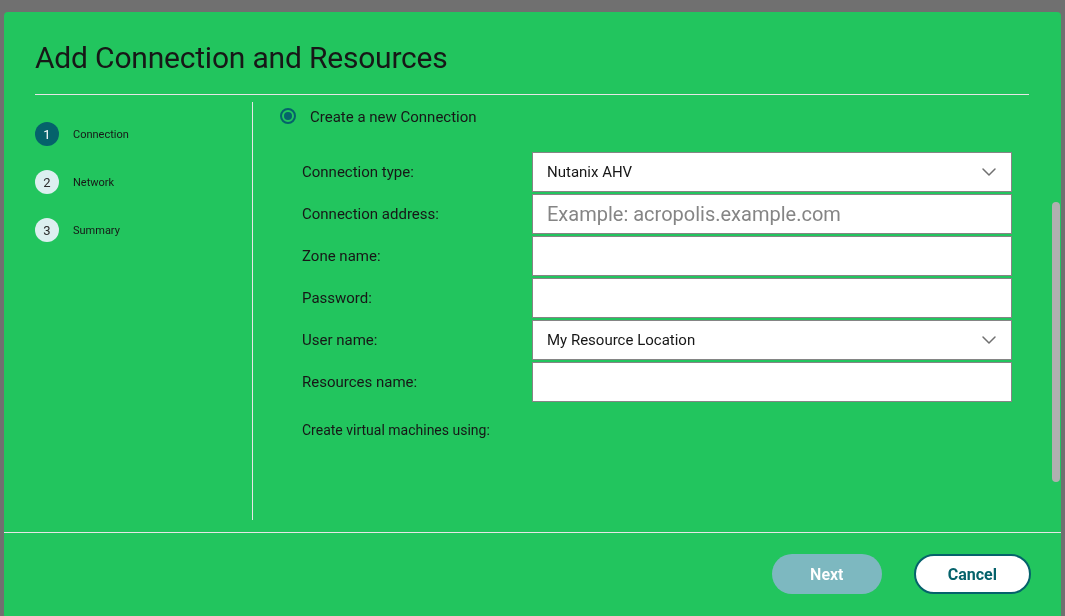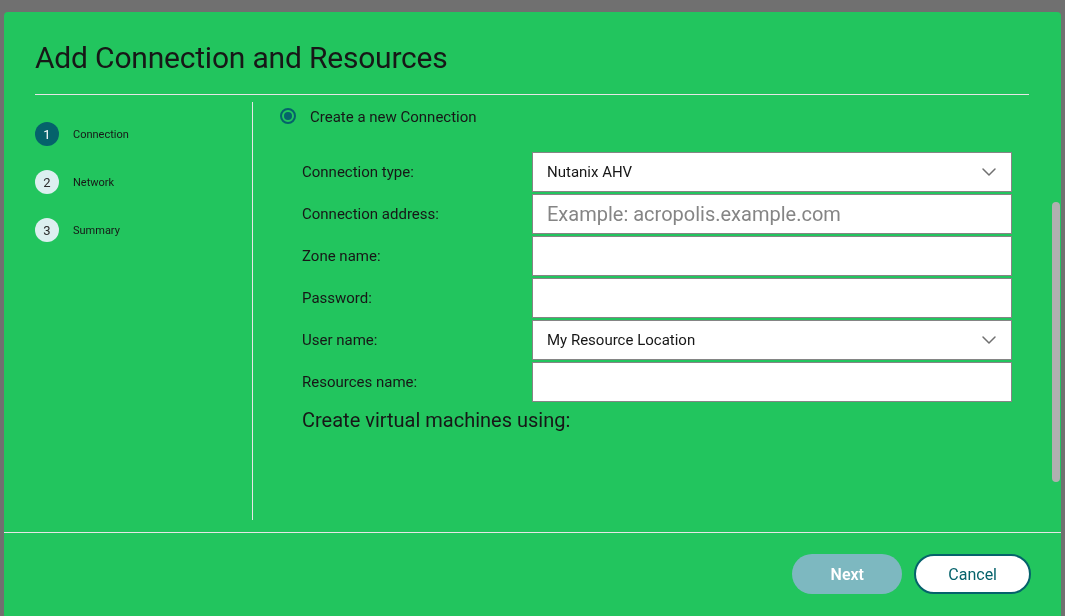--- a/index.html
+++ b/index.html
@@ -102,45 +102,45 @@
       display: flex; align-items: center;
       position: relative;
     }
     .form-control input {
       border: none; outline: none; width: 100%; height: 100%;
       font-size: 20px; color: #171717; background: transparent;
     }
     .form-control input::placeholder { color: #858585; }
     .select-value { flex: 1; color: #171717; }
     .chevron svg { display: block; }
-    .section-label { font-size: 20px; color: #171717; padding-left: 26px; margin-top: 6px; }
+    .section-label { font-size: 14px; color: #171717; padding-left: 26px; margin-top: 20px; }
     .footer-rule {
       position: absolute;
       left: 0; top: 520px;
       width: 1057px;
       border: none;
       border-top: 1px solid #e6e6e6;
     }
     .footer {
       position: absolute;
       right: 30px; top: 542px;
-      display: flex; gap: 12px;
+      display: flex; gap: 32px;
     }
     .btn {
       height: 40px;
       border-radius: 20px;
       padding: 0 32px;
       font-size: 16px;
       display: flex; align-items: center; justify-content: center;
       cursor: pointer;
       border: none;
       min-width: 110px;
     }
     .btn-primary { background: #7db8c0; color: #fff; font-weight: 600; }
-    .btn-secondary { background: #fff; color: #05626b; font-weight: 400; border: 2px solid #05626b; }
+    .btn-secondary { background: #fff; color: #05626b; font-weight: 700; border: 2px solid #05626b; }
     .scroll-thumb {
       position: absolute;
       right: 1px; top: 190px;
       width: 8px; height: 280px;
       background: #b0b0b0;
       border-radius: 4px;
     }
   </style>
 </head>
 <body>

